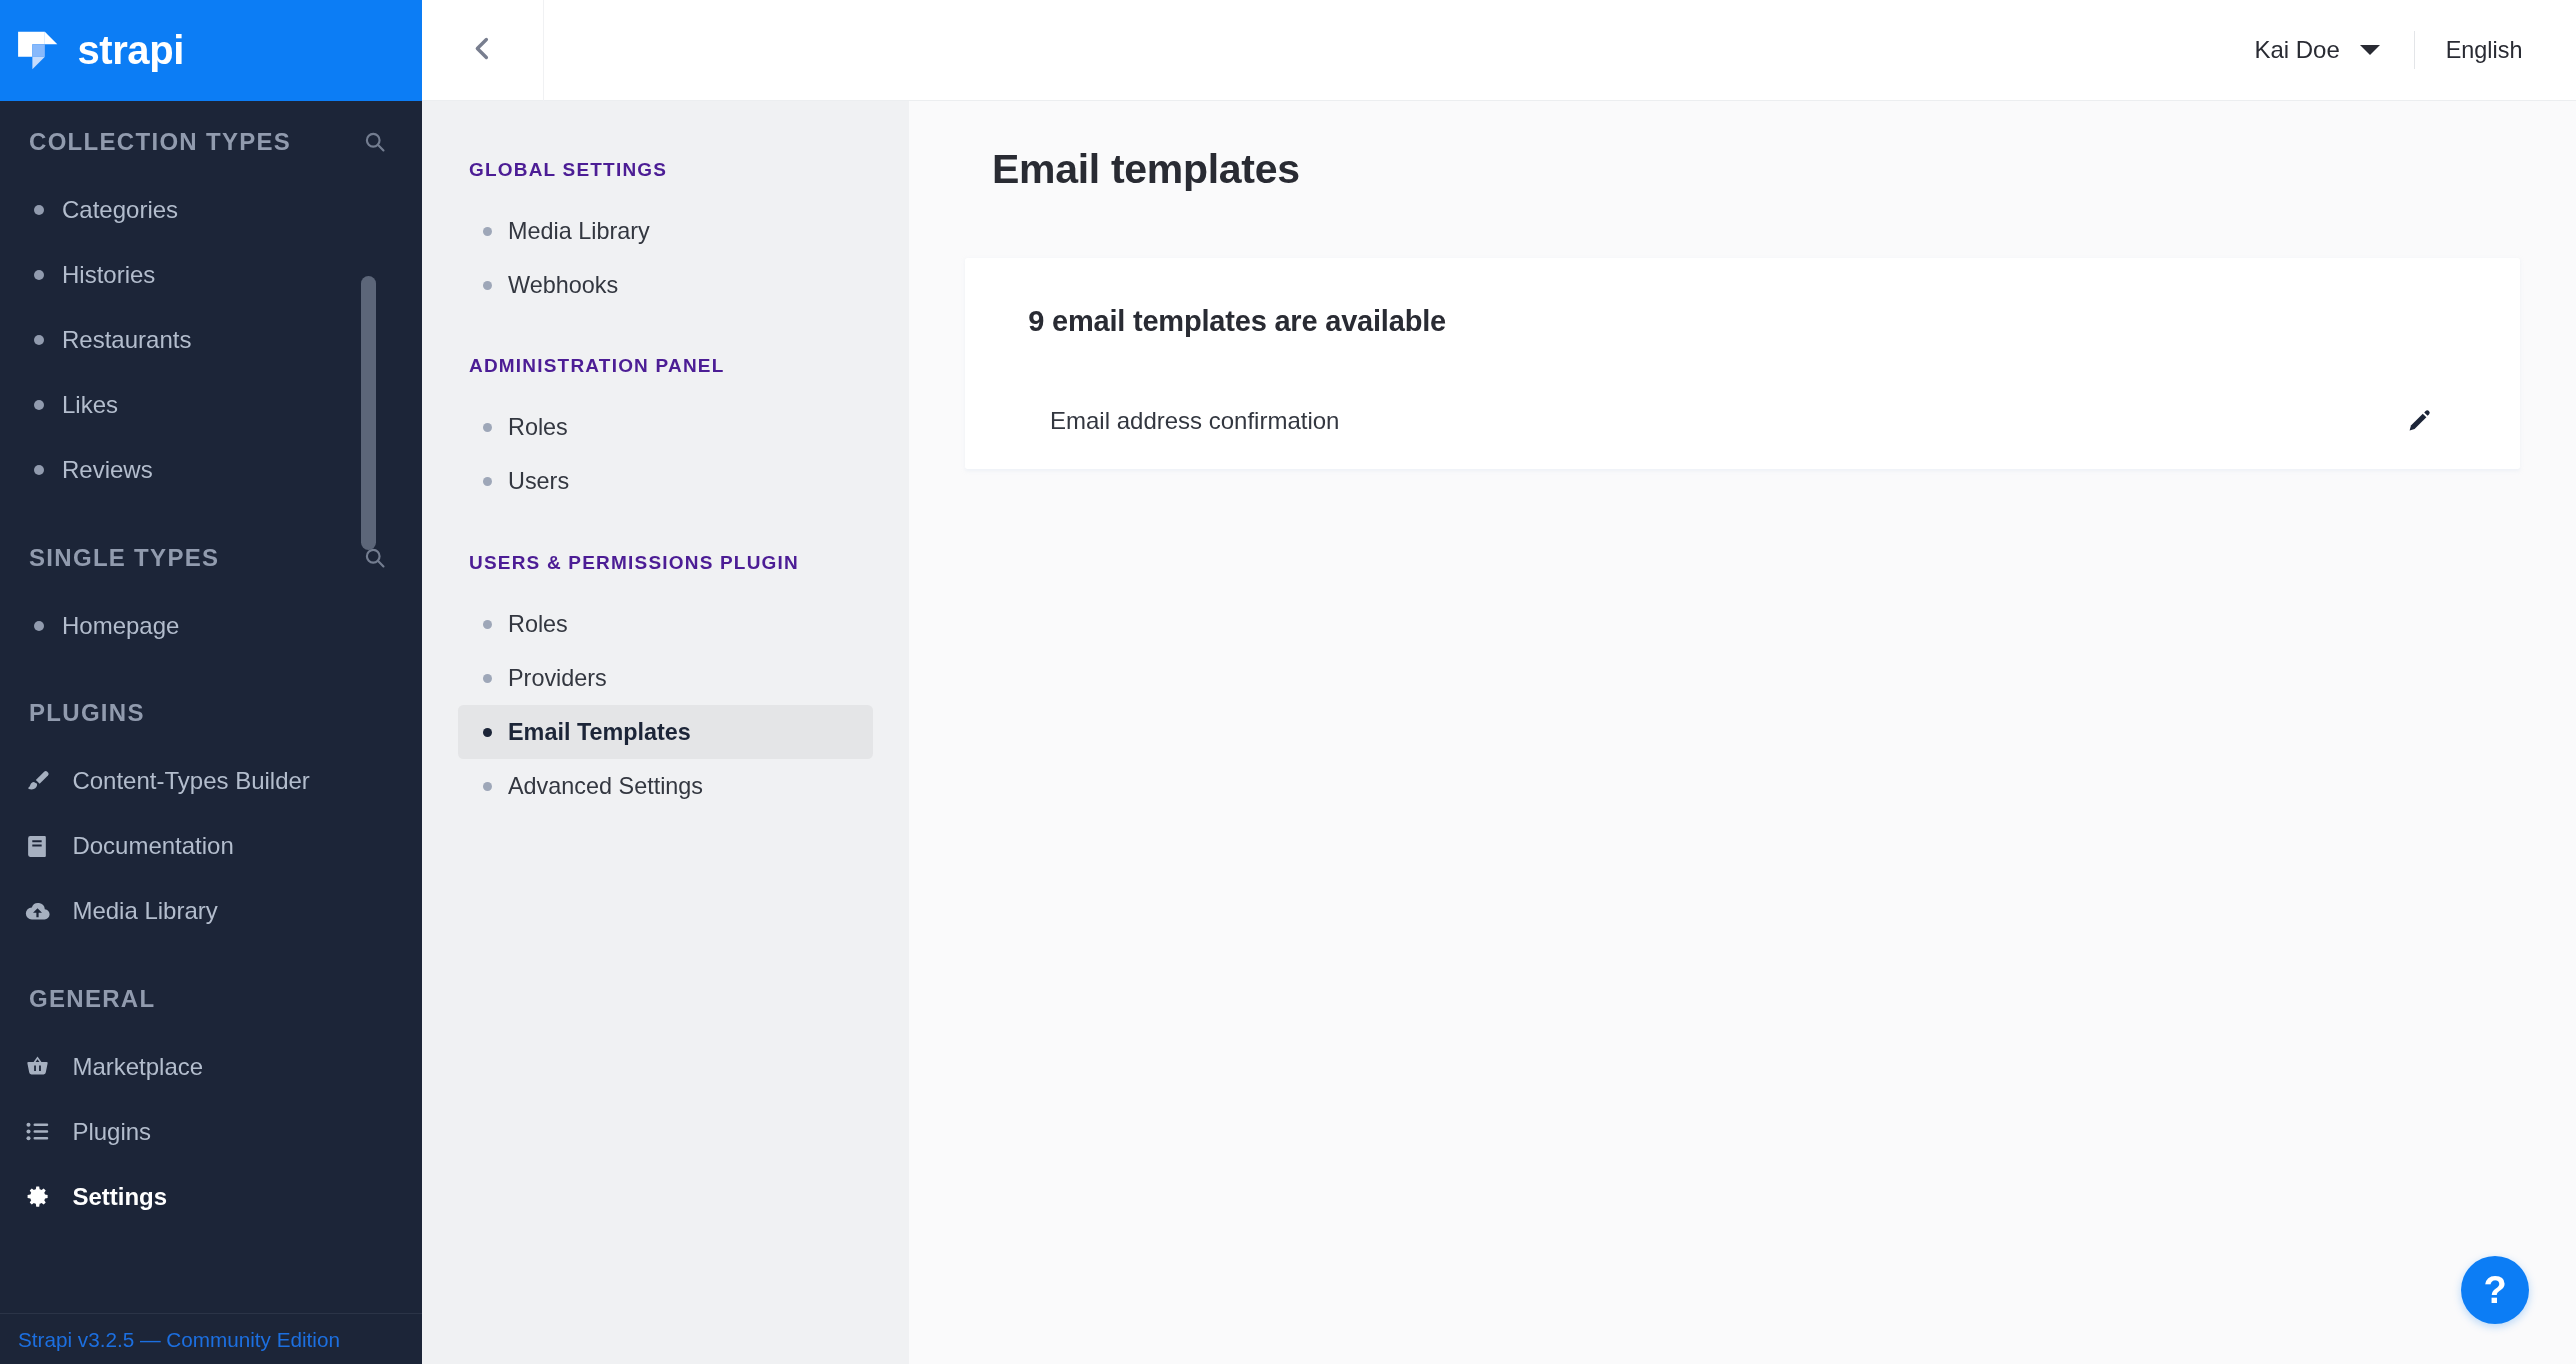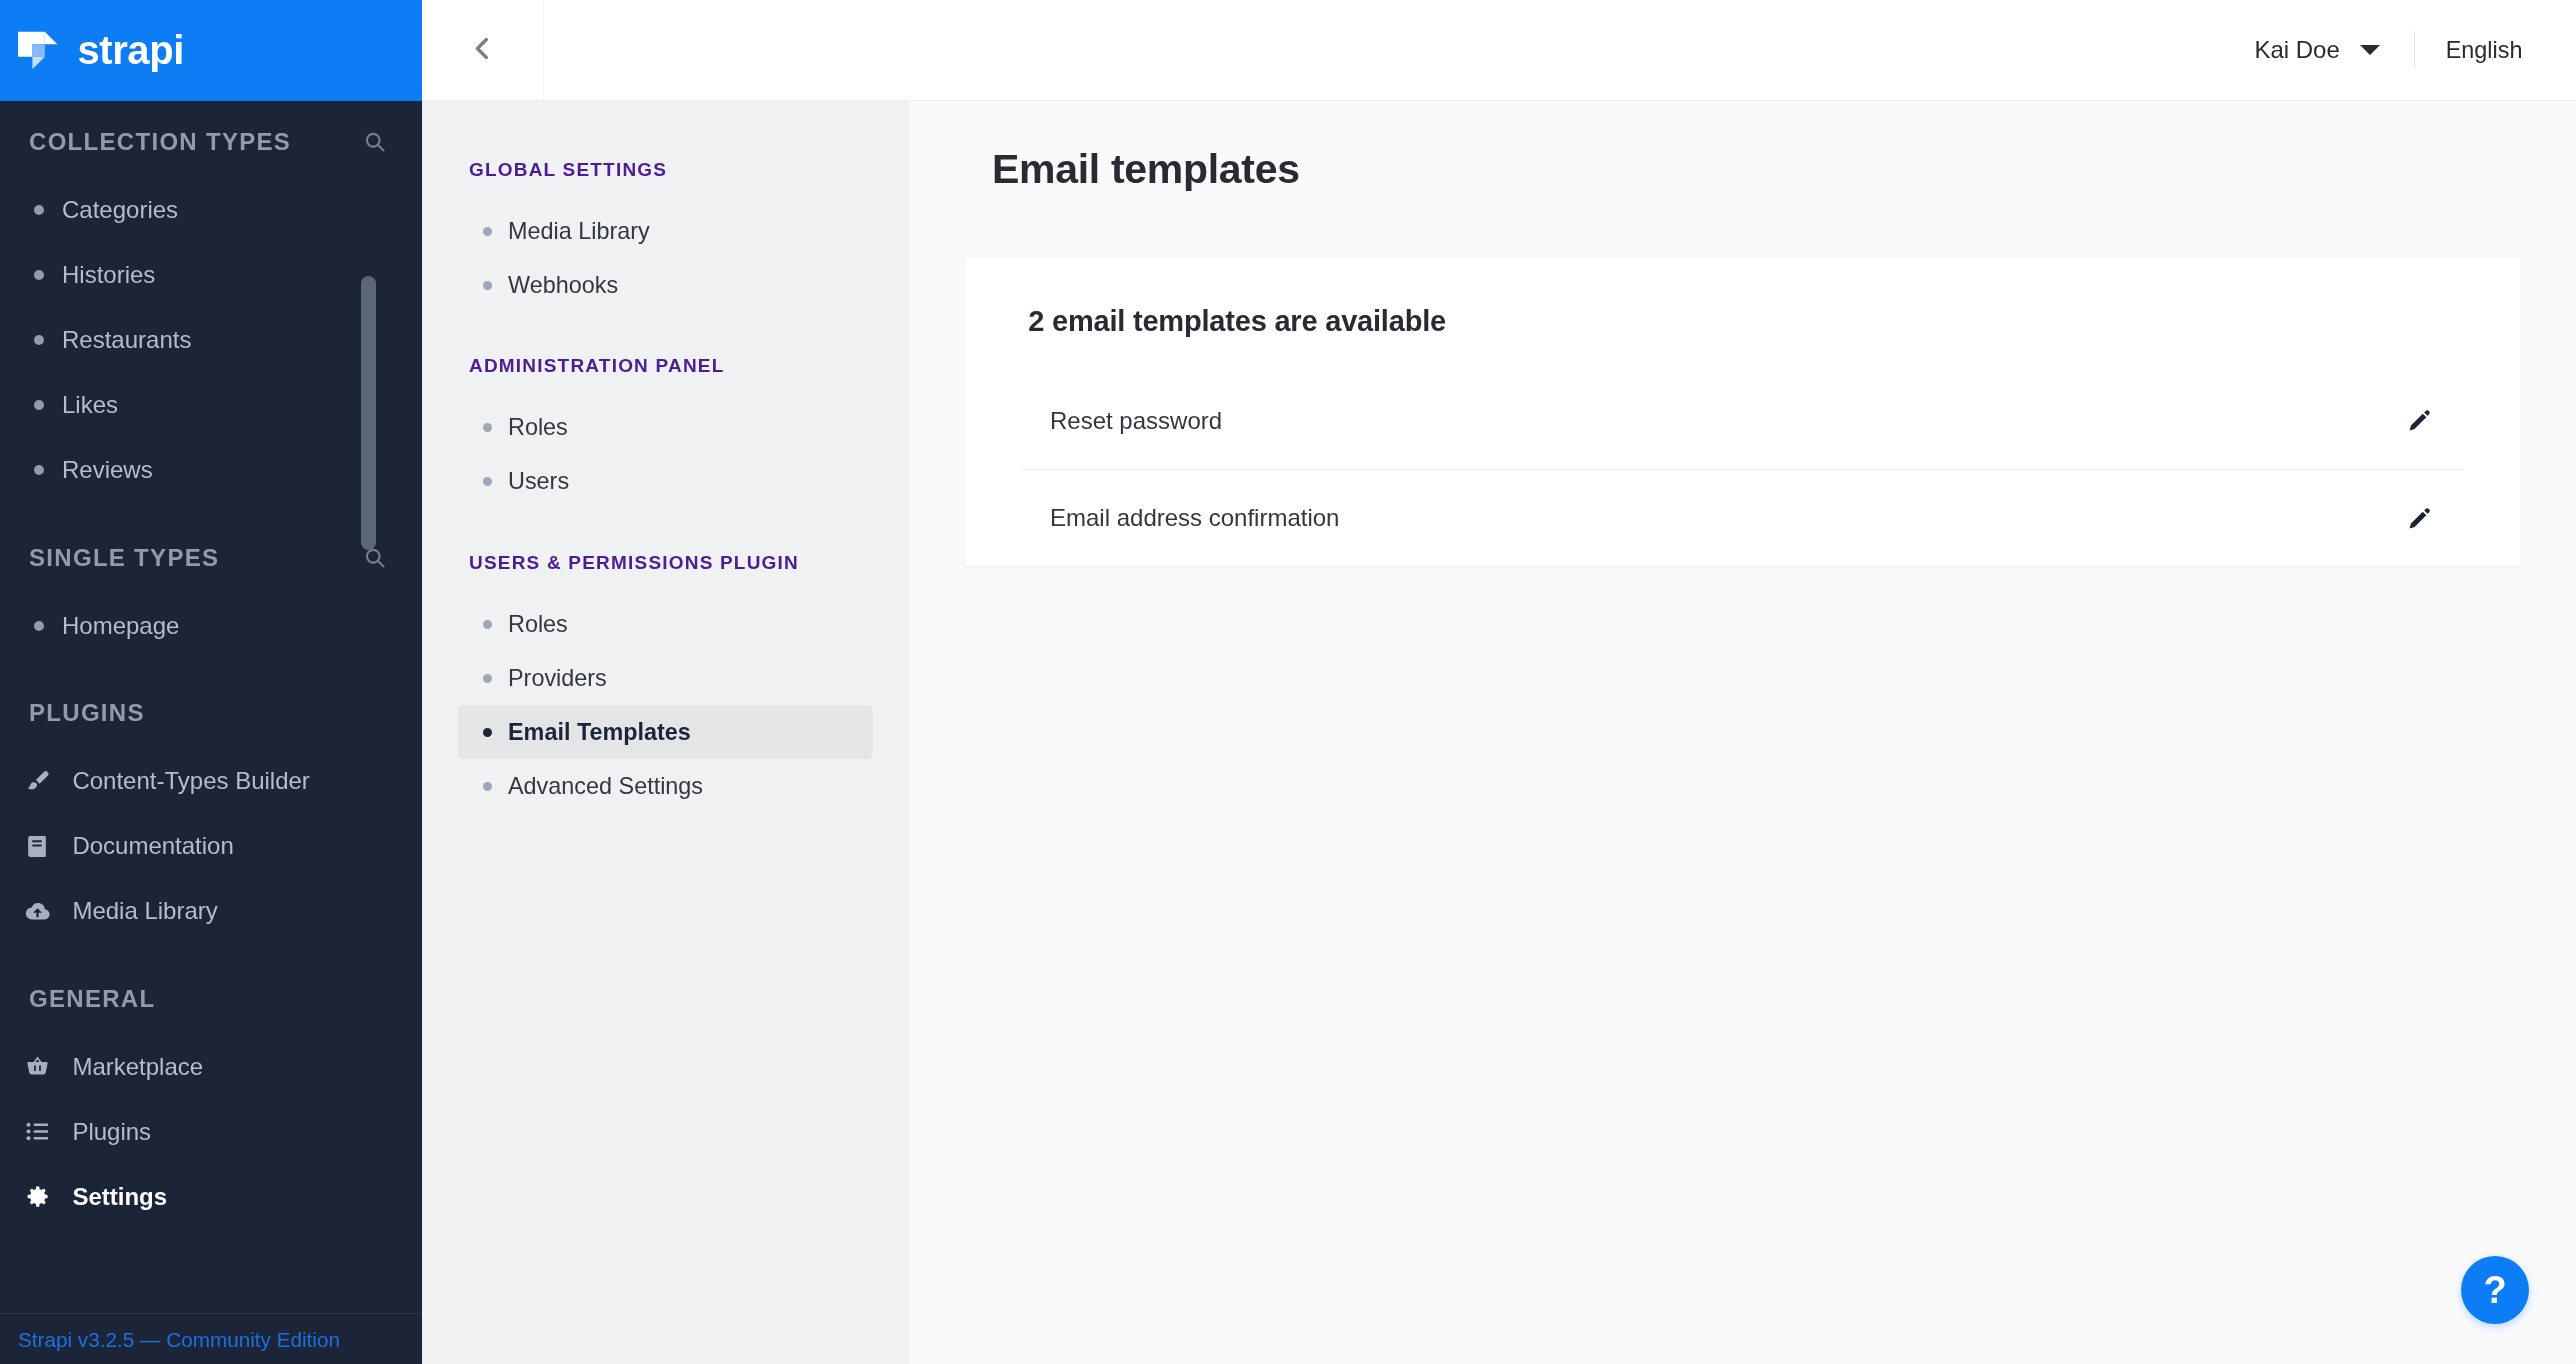--- a/index.html
+++ b/index.html
@@ -358,32 +358,23 @@
         <div class="set-item">
           <span class="bullet"></span>
           <span class="label">Advanced Settings</span>
         </div>
       </div>
 
       <div class="main">
         <div class="page-title">Email templates</div>
 
         <div class="card">
-          <div class="card-title">2 email templates are available</div>
+          <div class="card-title">9 email templates are available</div>
           <div class="tpl-rows">
 
-            <div class="tpl-row">
-              <span class="tpl-name">Reset password</span>
-              <span class="tpl-edit">
-                <svg width="27" height="27" viewBox="0 0 24 24" fill="#1c2538">
-                  <path d="M20.4 3.6a2.1 2.1 0 0 0-3 0l-1.2 1.2 3 3 1.2-1.2a2.1 2.1 0 0 0 0-3z"></path>
-                  <path d="M14.9 5.9 4.4 16.4 3.2 20.8l4.4-1.2L18.1 9.1l-3.2-3.2z"></path>
-                </svg>
-              </span>
-            </div>
 
             <div class="tpl-row">
               <span class="tpl-name">Email address confirmation</span>
               <span class="tpl-edit">
                 <svg width="27" height="27" viewBox="0 0 24 24" fill="#1c2538">
                   <path d="M20.4 3.6a2.1 2.1 0 0 0-3 0l-1.2 1.2 3 3 1.2-1.2a2.1 2.1 0 0 0 0-3z"></path>
                   <path d="M14.9 5.9 4.4 16.4 3.2 20.8l4.4-1.2L18.1 9.1l-3.2-3.2z"></path>
                 </svg>
               </span>
             </div>

